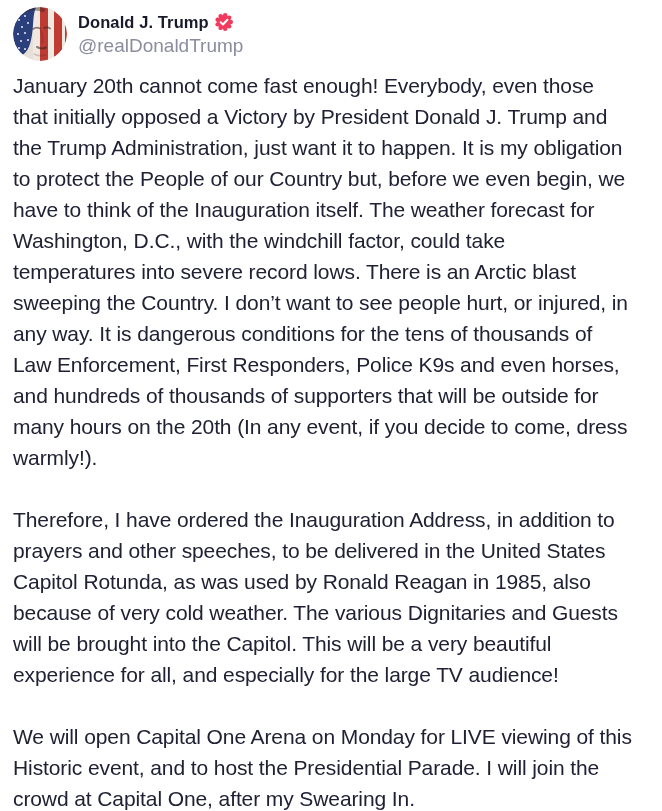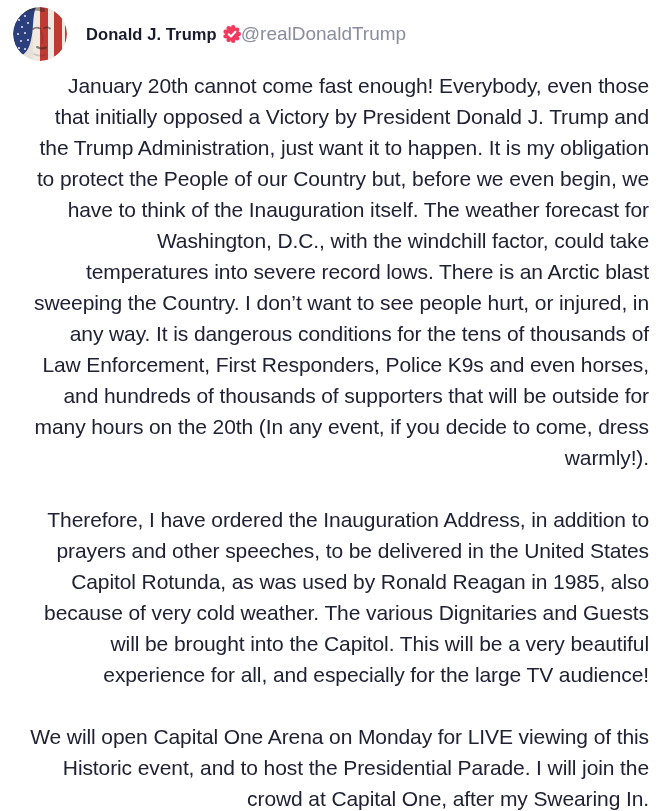--- a/index.html
+++ b/index.html
@@ -23,23 +23,22 @@
     width: 54px;
     height: 54px;
     border-radius: 50%;
     overflow: hidden;
     flex: 0 0 auto;
     cursor: pointer;
   }
   .avatar svg { display: block; width: 54px; height: 54px; }
   .author-block {
     display: flex;
-    flex-direction: row;
+    flex-direction: column;
     justify-content: center;
-    margin-left: 8px;
   }
   .author-name-row {
     display: flex;
     align-items: center;
     gap: 6px;
     line-height: 24px;
   }
   .author-name {
     font-size: 16.5px;
     font-weight: bold;
@@ -58,21 +57,20 @@
   .post-body {
     margin-top: 9px;
   }
   .post-body p {
     font-size: 21px;
     line-height: 31px;
     color: #202134;
     white-space: pre;
     margin: 0 0 31px 0;
     letter-spacing: -0.1px;
-    text-align: right;
   }
   .post-body p:last-child { margin-bottom: 0; }
 </style>
 </head>
 <body>
 
 <div class="post">
 
   <div class="post-header">
 

